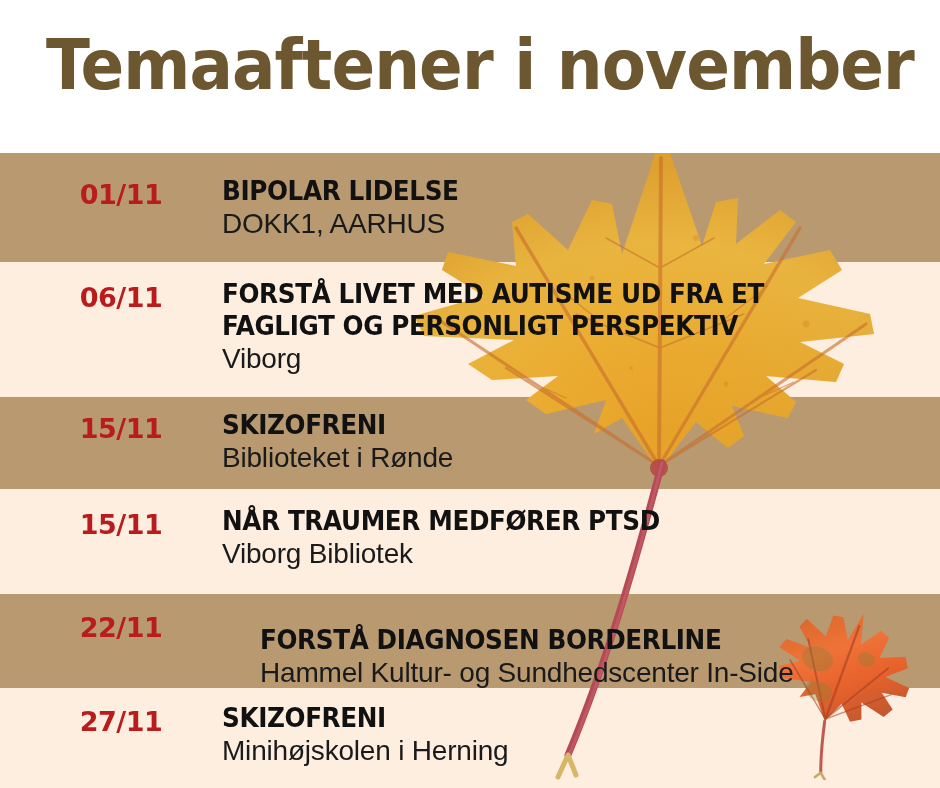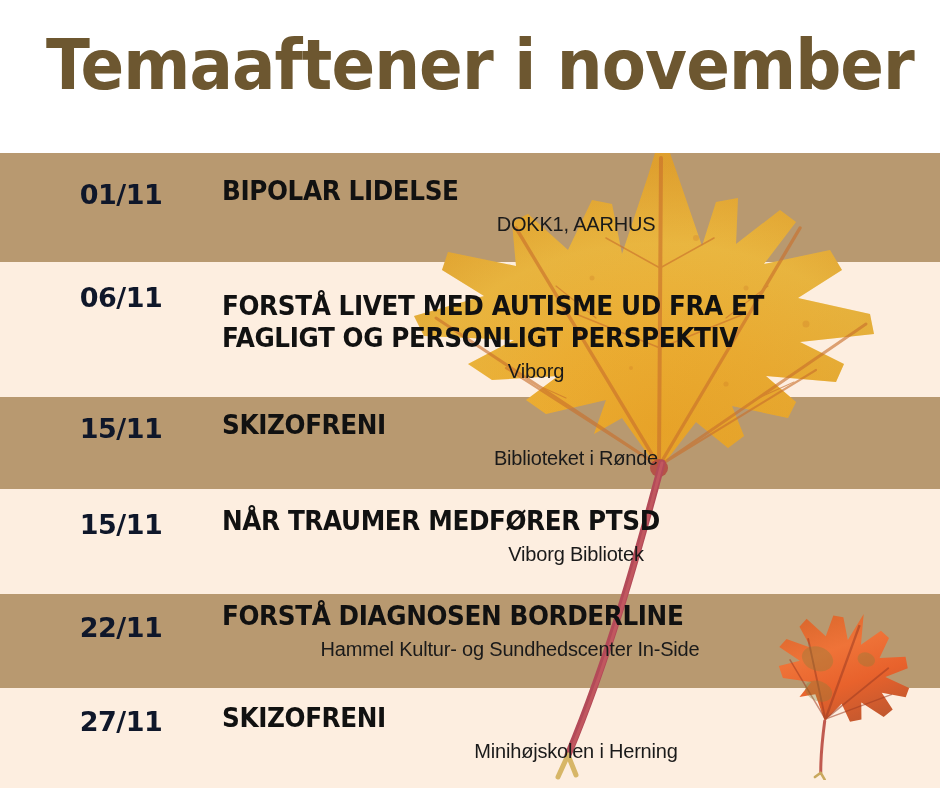--- a/index.html
+++ b/index.html
@@ -61,21 +61,21 @@
   .row.tan   { background: #b89970; }
   .row.cream { background: #fdeee0; }
   .date {
     position: absolute;
     left: 46px;
     width: 150px;
     text-align: center;
     font-family: "DejaVu Sans", sans-serif;
     font-weight: bold;
     font-size: 27px;
-    color: #0f172a;
+    color: #b91c1c;
     letter-spacing: -0.5px;
   }
   .texts {
     position: absolute;
     left: 222px;
     right: 10px;
   }
   .event-title {
     font-family: "DejaVu Sans", sans-serif;
     font-weight: bold;
@@ -83,26 +83,25 @@
     line-height: 32px;
     color: #111111;
     letter-spacing: -0.4px;
     transform: scaleX(0.95);
     transform-origin: left top;
     white-space: pre-line;
   }
   .event-venue {
     font-family: "Liberation Sans", sans-serif;
     font-weight: normal;
-    font-size: 20px;
+    font-size: 28px;
     line-height: 30px;
     color: #1a1a1a;
     letter-spacing: -0.2px;
     margin-top: 2px;
-    text-align: center;
   }
 
   
   .leaf-layer {
     position: absolute;
     left: 0;
     top: 0;
     width: 940px;
     height: 788px;
     pointer-events: none;
@@ -287,21 +286,21 @@
     <div class="row-item" style="position:absolute; left:0; top:153px; width:940px; height:109px;">
       <div class="date" style="top:26px;">01/11</div>
       <div class="texts" style="top:22px;">
         <div class="event-title">BIPOLAR LIDELSE</div>
         <div class="event-venue">DOKK1, AARHUS</div>
       </div>
     </div>
 
     <div class="row-item" style="position:absolute; left:0; top:262px; width:860px; height:135px;">
       <div class="date" style="top:20px;">06/11</div>
-      <div class="texts" style="top:28px;">
+      <div class="texts" style="top:16px;">
         <div class="event-title">FORSTÅ LIVET MED AUTISME UD FRA ET
 FAGLIGT OG PERSONLIGT PERSPEKTIV</div>
         <div class="event-venue">Viborg</div>
       </div>
     </div>
 
     <div class="row-item" style="position:absolute; left:0; top:397px; width:940px; height:92px;">
       <div class="date" style="top:16px;">15/11</div>
       <div class="texts" style="top:12px;">
         <div class="event-title">SKIZOFRENI</div>
@@ -312,21 +311,21 @@
     <div class="row-item" style="position:absolute; left:0; top:489px; width:940px; height:105px;">
       <div class="date" style="top:20px;">15/11</div>
       <div class="texts" style="top:16px;">
         <div class="event-title">NÅR TRAUMER MEDFØRER PTSD</div>
         <div class="event-venue">Viborg Bibliotek</div>
       </div>
     </div>
 
     <div class="row-item" style="position:absolute; left:0; top:594px; width:808px; height:94px;">
       <div class="date" style="top:18px;">22/11</div>
-      <div class="texts" style="top:6px;">
+      <div class="texts" style="top:30px;margin-left:38px;">
         <div class="event-title">FORSTÅ DIAGNOSEN BORDERLINE</div>
         <div class="event-venue">Hammel Kultur- og Sundhedscenter In-Side</div>
       </div>
     </div>
 
     <div class="row-item" style="position:absolute; left:0; top:688px; width:940px; height:100px;">
       <div class="date" style="top:18px;">27/11</div>
       <div class="texts" style="top:14px;">
         <div class="event-title">SKIZOFRENI</div>
         <div class="event-venue">Minihøjskolen i Herning</div>

